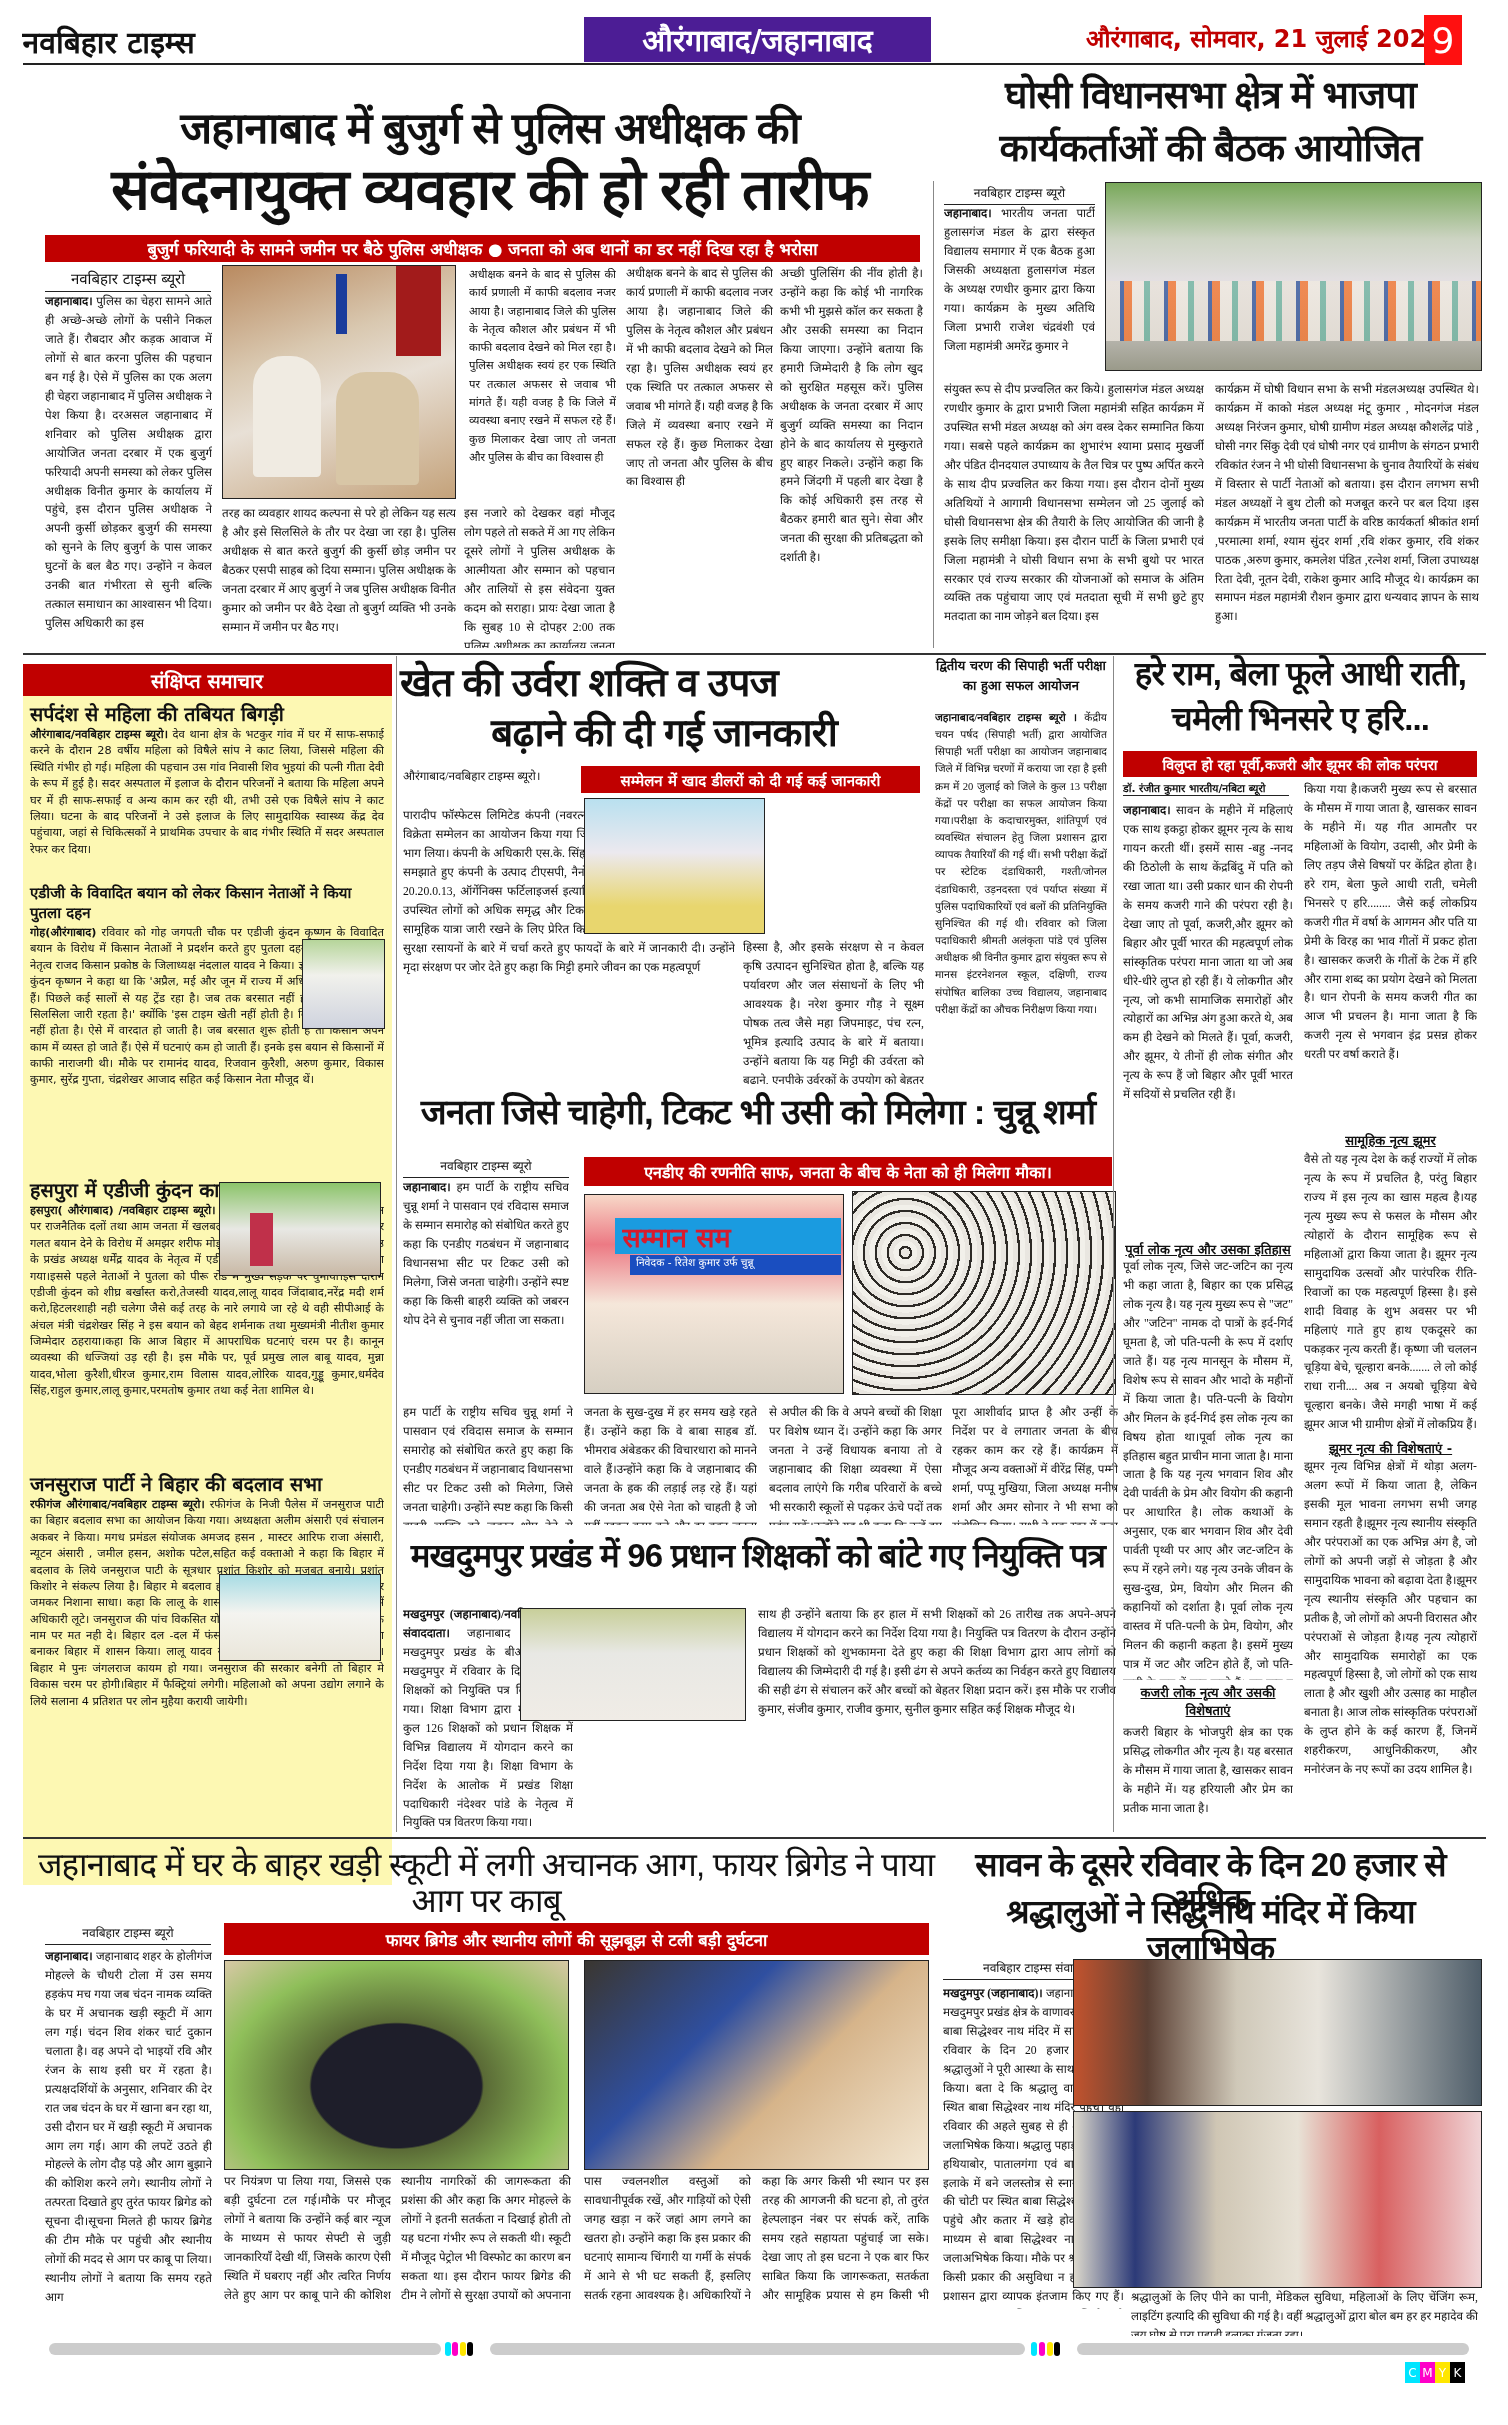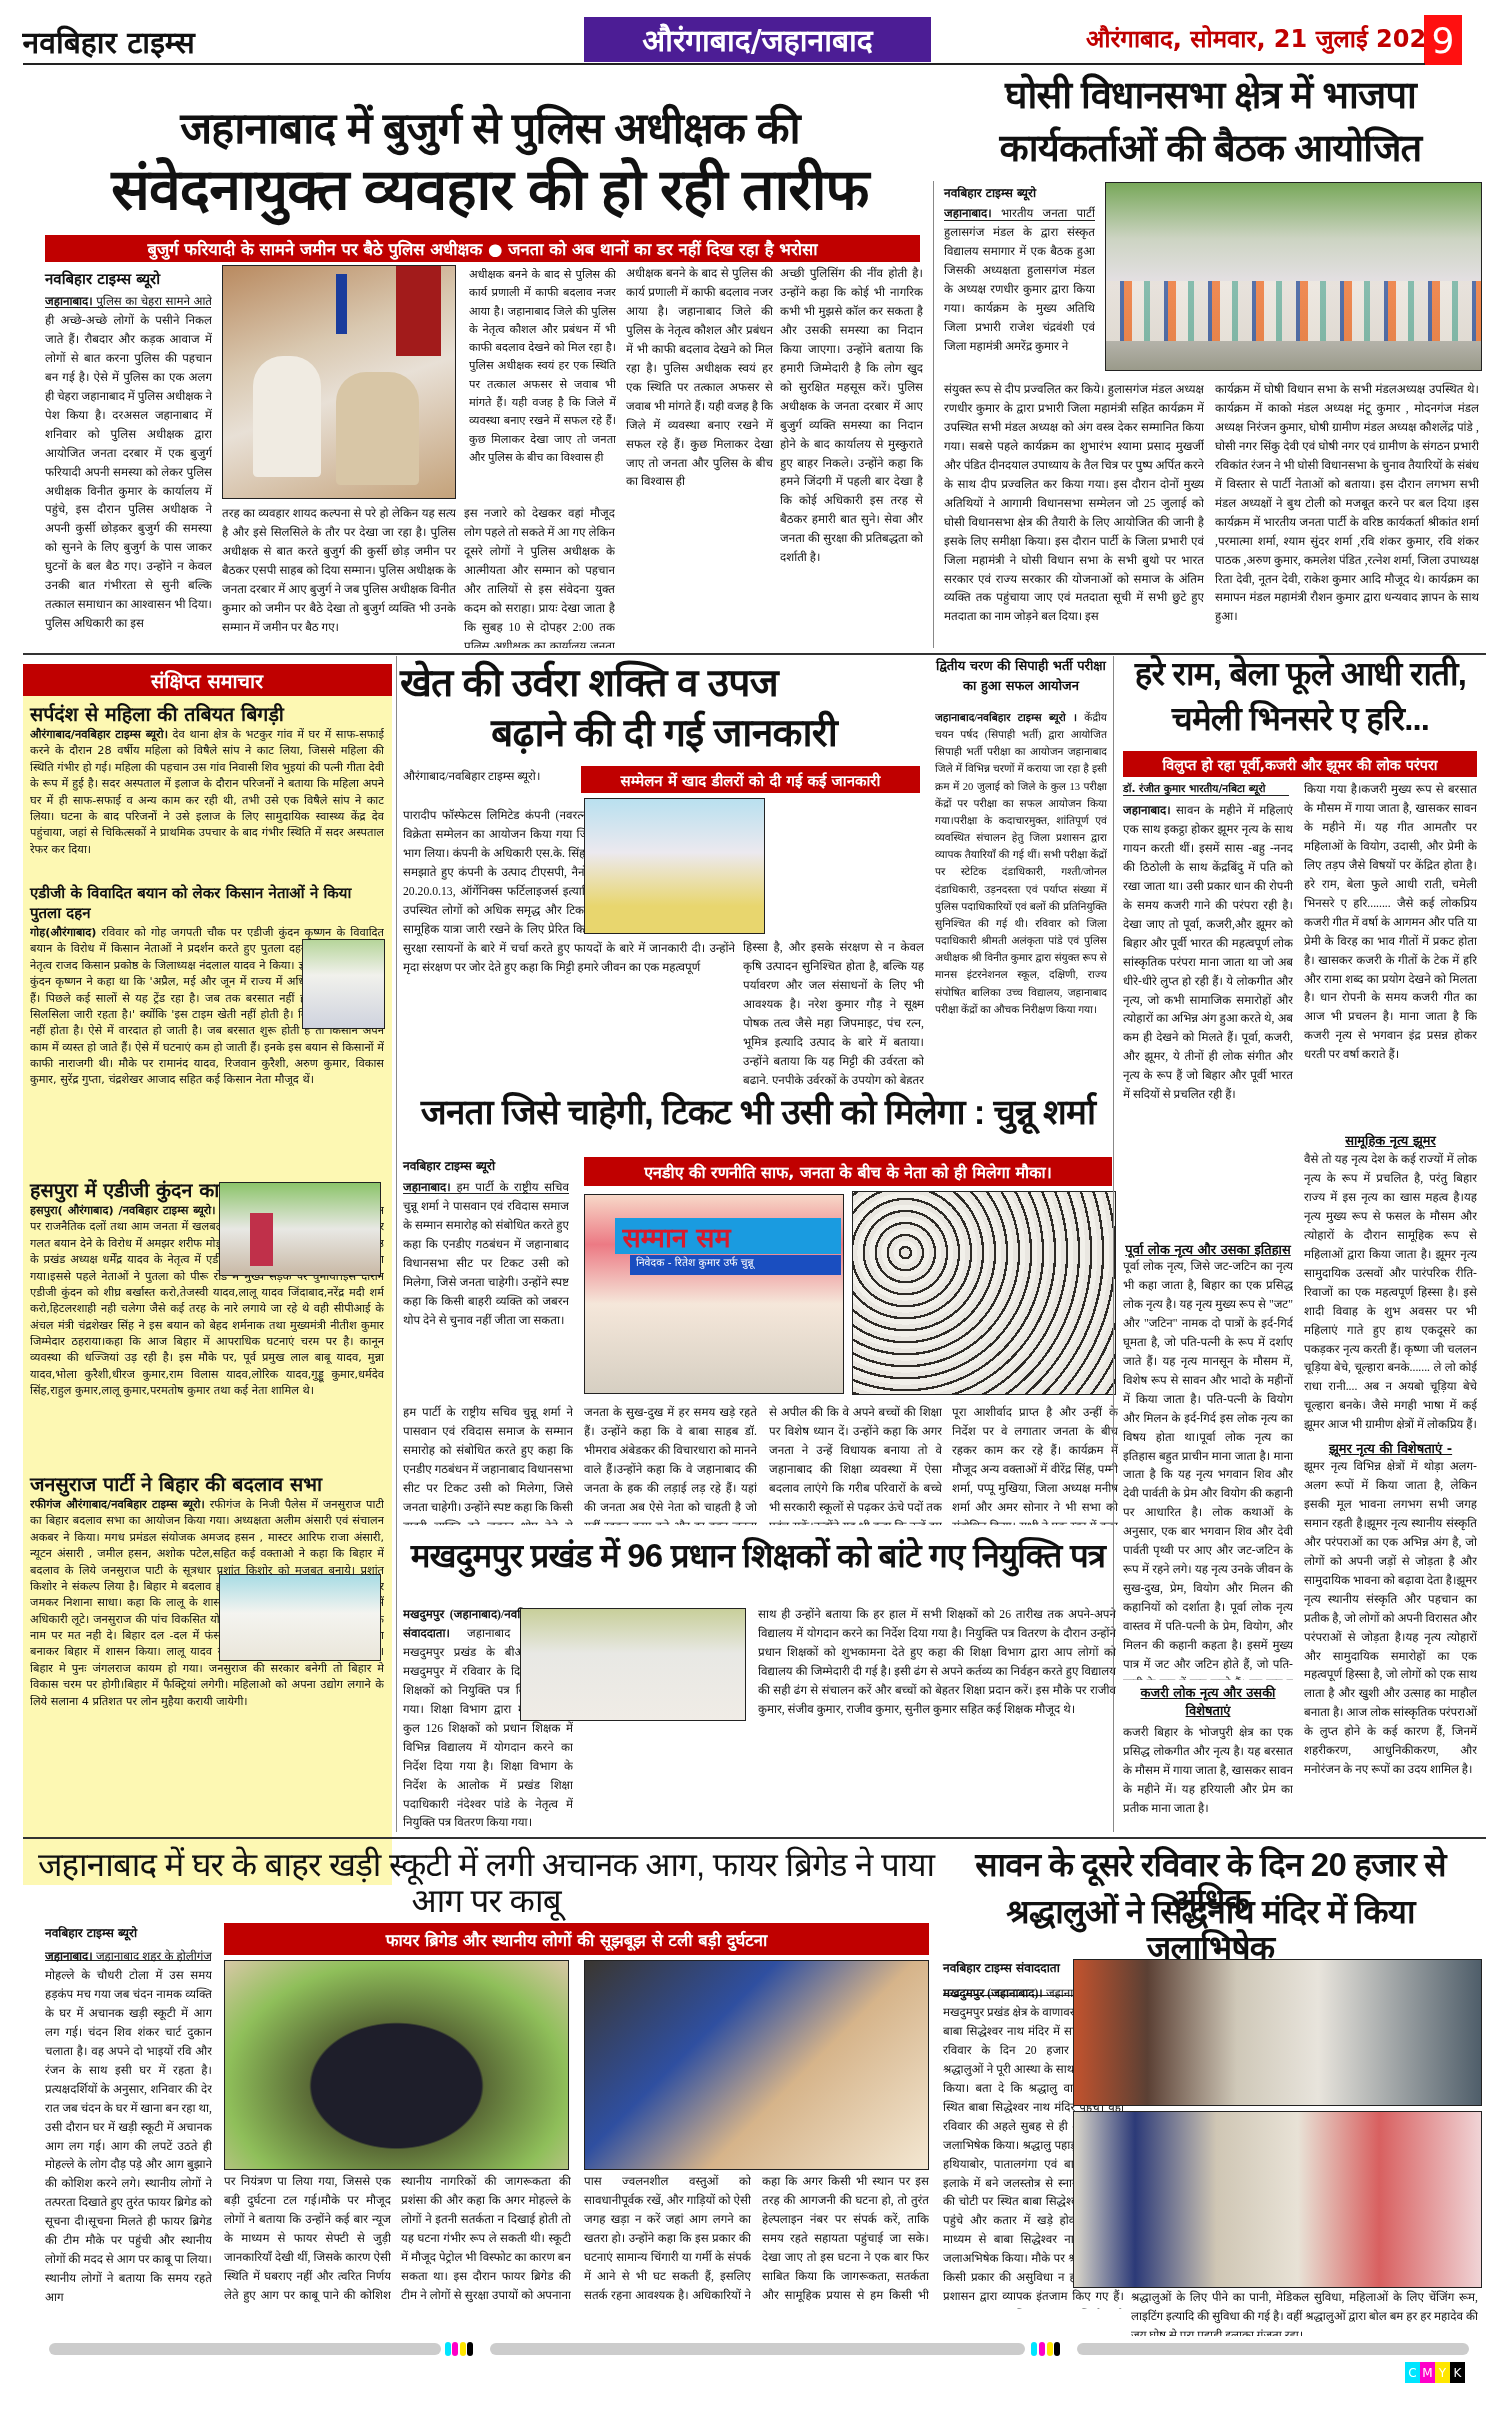--- a/index.html
+++ b/index.html
@@ -6,21 +6,21 @@
   html, body { width: 1508px; height: 2426px; background: #fff; overflow: hidden; }
   body { font-family: "DejaVu Sans", sans-serif; color: #111; position: relative; }
   .abs { position: absolute; }
   .masthead-name { left: 22.6px; top: 21px; font-size: 30px; font-weight: bold; font-family: "DejaVu Serif", serif; }
   .section-tag { left: 584px; top: 16.6px; width: 347px; height: 45px; background: #4c1d95; color: #fff; font-size: 30px; font-weight: bold; display:flex; align-items:center; justify-content:center; }
   .dateline { left: 1086px; top: 21px; color: #c00000; font-size: 24px; font-weight: bold; }
   .page-num { left: 1424px; top: 15px; width: 38px; height: 50px; background: #ff1010; color: #fff; font-size: 36px; display:flex; align-items:center; justify-content:center; }
   .mast-rule { left: 22.6px; top: 63px; width: 1402px; height: 2.3px; background: #222; }
   .h-huge { font-weight: 900; font-family: "Liberation Sans", sans-serif; line-height: 1.1; letter-spacing: -0.8px; }
   .redbar { background: #c00000; color: #fff; font-weight: bold; display:flex; align-items:center; justify-content:center; text-align:center; }
-  .byline { font-size: 15px; font-weight: bold; text-align: left; border-bottom: 1.5px solid #222; padding-bottom: 19px; }
+  .byline { font-size: 15px; font-weight: normal; text-align: center; border-bottom: 1.5px solid #222; padding-bottom: 3px; }
   .body { font-size: 11.7px; line-height: 1.62; text-align: justify; font-family: "Liberation Serif", serif; overflow: hidden; }
   .body b { font-weight: bold; }
   .photo { border: 1.5px solid #222; overflow: hidden; }
   .briefs { left: 22.6px; top: 664px; width: 369px; height: 1221px; background: #fdf8b3; }
   .briefs-head { left: 22.6px; top: 664px; width: 369px; height: 32px; font-size: 19.6px; }
   .brief-title { font-size: 19.6px; font-weight: bold; font-family: "DejaVu Sans", sans-serif; }
   .brief-body { font-size: 11.3px; line-height: 1.45; text-align: justify; font-family: "DejaVu Sans", sans-serif; }
   .col-rule { background: #888; width: 0.8px; }
   .subhead-u { font-size: 13px; font-weight: bold; text-align: center; text-decoration: underline; }
   .footer-bar { top: 2343px; height: 12px; background: #ccc; border-radius: 6px; }

